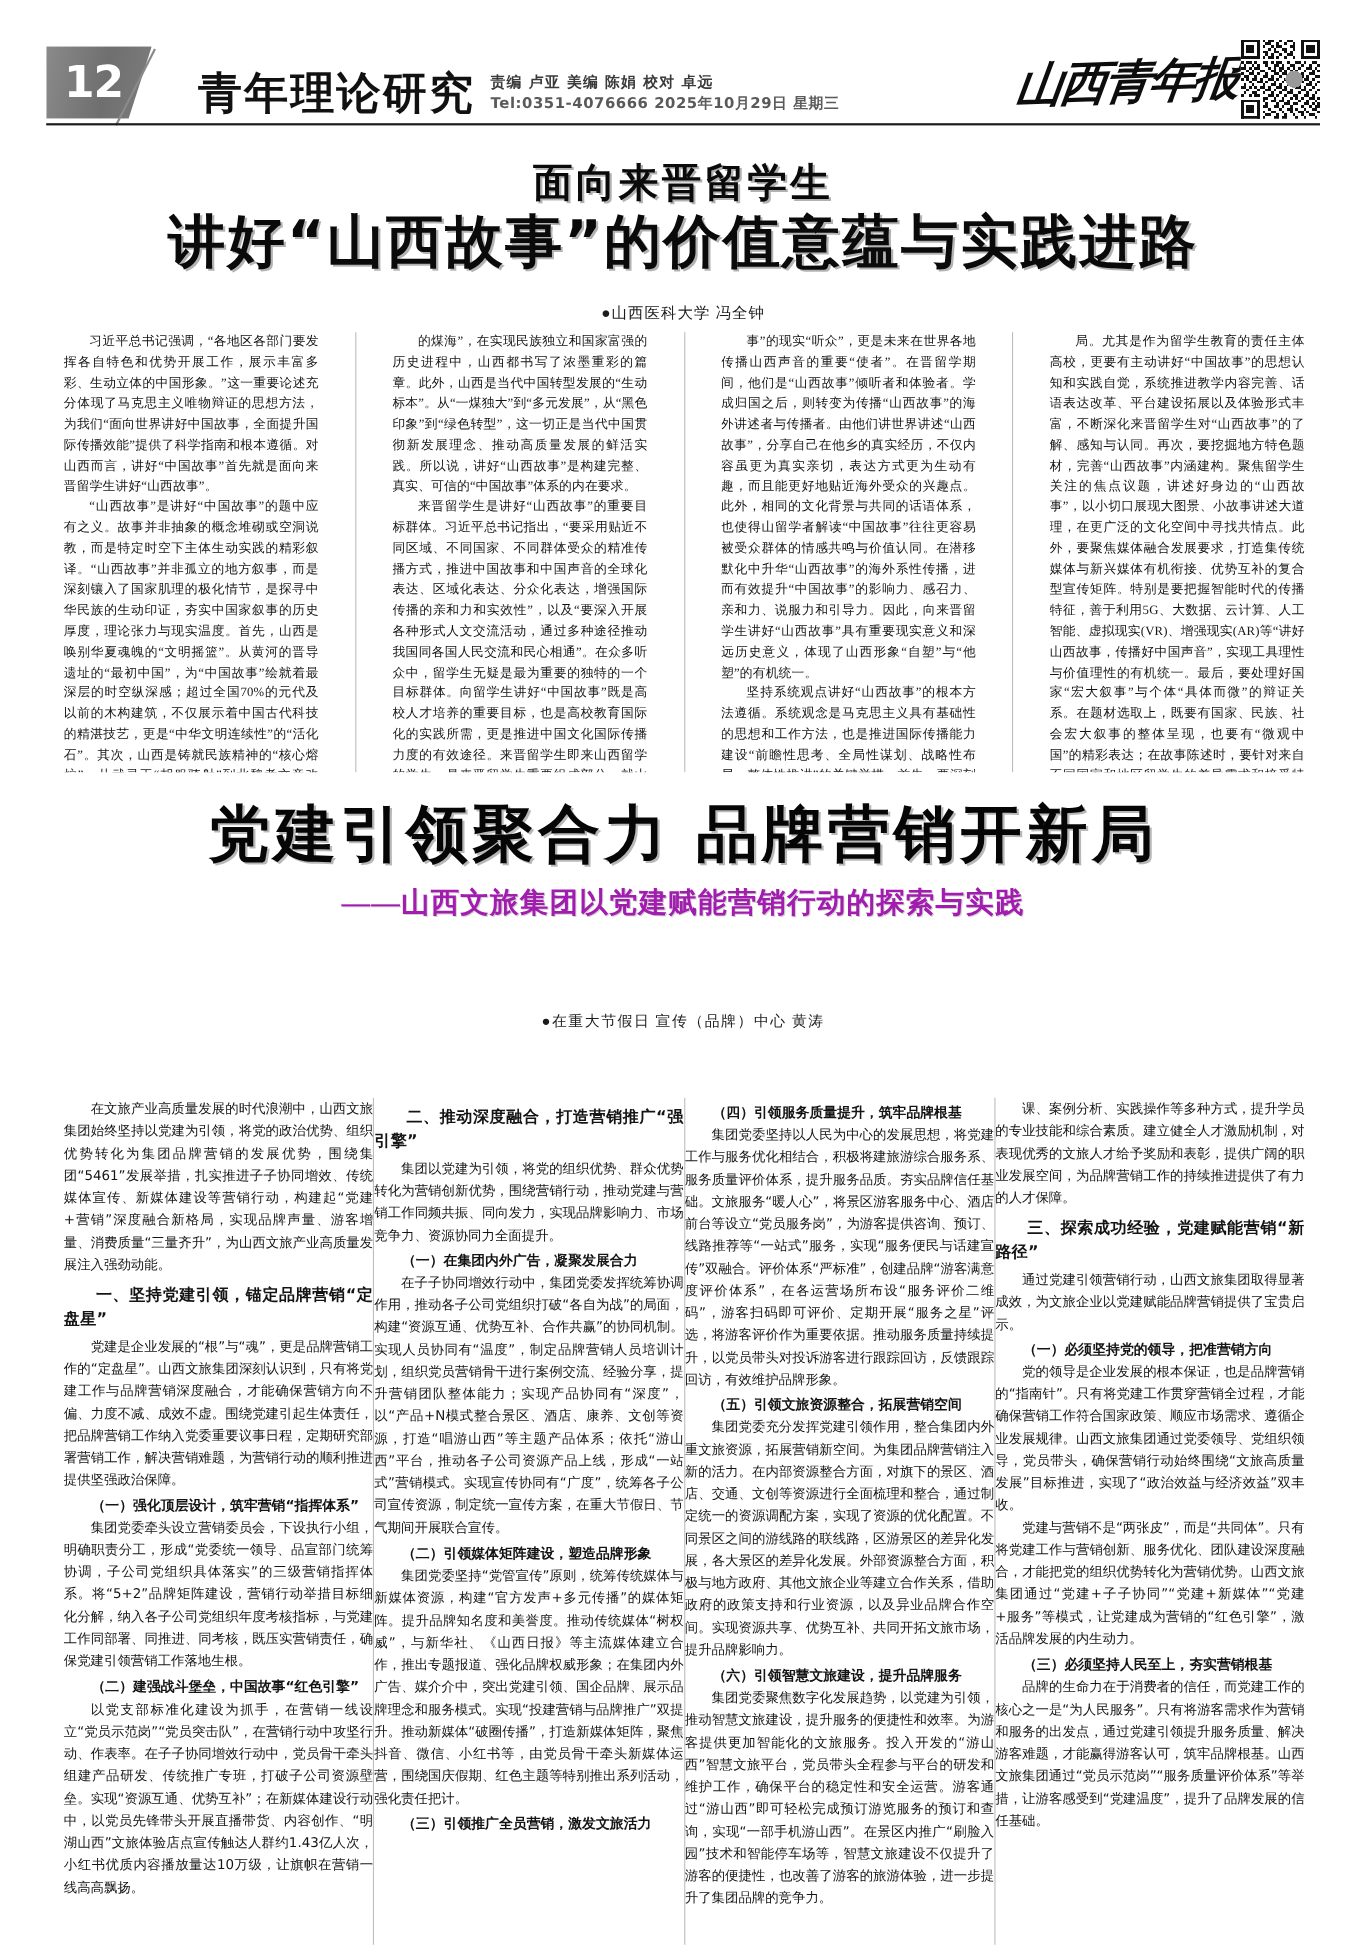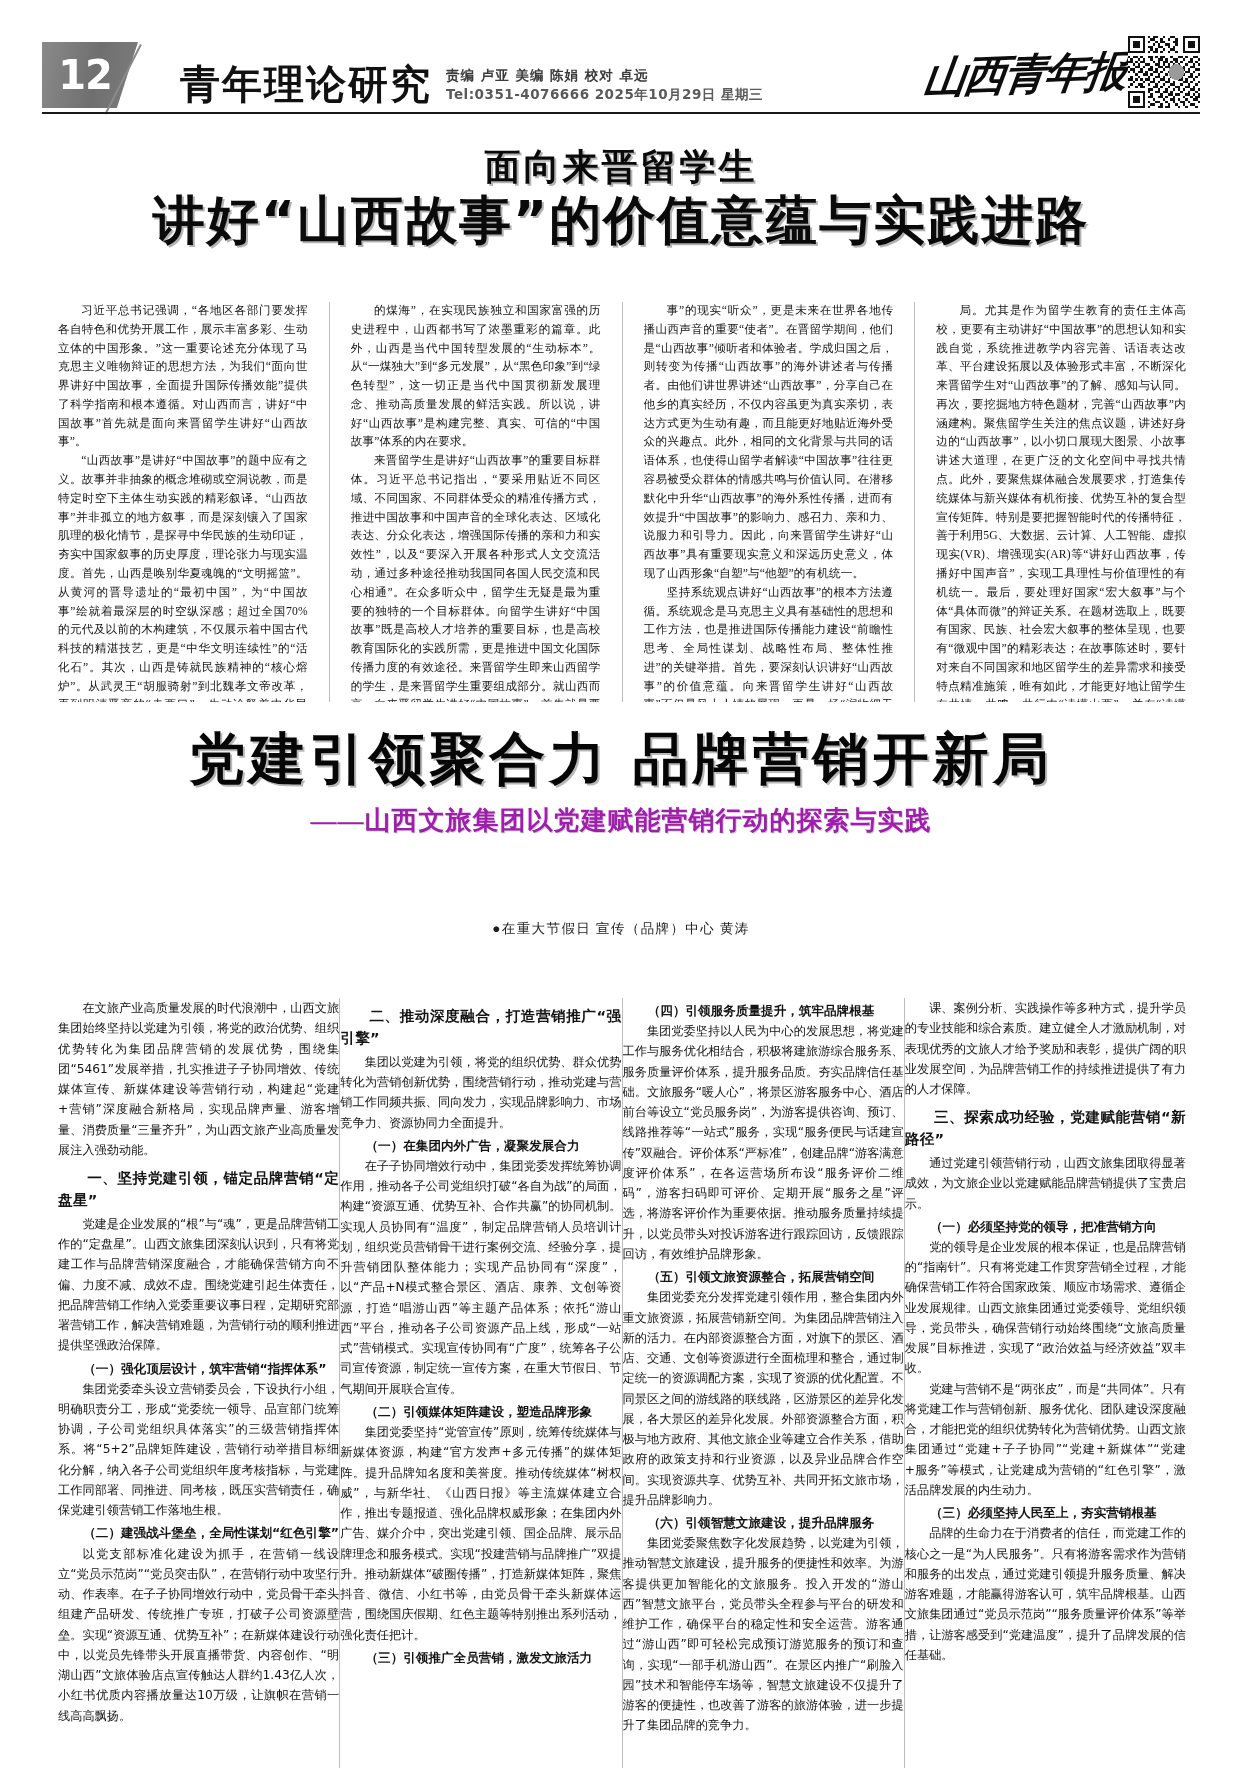--- a/index.html
+++ b/index.html
@@ -160,21 +160,21 @@
     letter-spacing: 1px;
     color: #1c1c1c;
   }
 
   
   .a1-cols {
     position: absolute;
     left: 58px; top: 302px;
     width: 1128px; height: 400px;
     display: flex;
-    gap: 21px;
+    gap: 33px;
   }
   .col {
     flex: 1 1 0;
     font-family: "Liberation Serif", "DejaVu Serif", serif;
     font-size: 11.6px;
     line-height: 1.62;
     text-align: justify;
     color: #141414;
     letter-spacing: 0.15px;
     overflow: hidden;
@@ -504,20 +504,21 @@
         </svg>
       </div>
     </div>
   </div>
   <div class="masthead-rule"></div>
 
   <div class="a1-head">
     <div class="l1">面向来晋留学生</div>
     <div class="l2">讲好“山西故事”的价值意蕴与实践进路</div>
   </div>
+  <div class="a1-byline">●山西医科大学 冯全钟</div>
 
   <div class="a1-cols">
     <div class="col">
       <p>习近平总书记强调，“各地区各部门要发挥各自特色和优势开展工作，展示丰富多彩、生动立体的中国形象。”这一重要论述充分体现了马克思主义唯物辩证的思想方法，为我们“面向世界讲好中国故事，全面提升国际传播效能”提供了科学指南和根本遵循。对山西而言，讲好“中国故事”首先就是面向来晋留学生讲好“山西故事”。</p>
       <p>“山西故事”是讲好“中国故事”的题中应有之义。故事并非抽象的概念堆砌或空洞说教，而是特定时空下主体生动实践的精彩叙译。“山西故事”并非孤立的地方叙事，而是深刻镶入了国家肌理的极化情节，是探寻中华民族的生动印证，夯实中国家叙事的历史厚度，理论张力与现实温度。首先，山西是唤别华夏魂魄的“文明摇篮”。从黄河的晋导遗址的“最初中国”，为“中国故事”绘就着最深层的时空纵深感；超过全国70%的元代及以前的木构建筑，不仅展示着中国古代科技的精湛技艺，更是“中华文明连续性”的“活化石”。其次，山西是铸就民族精神的“核心熔炉”。从武灵王“胡服骑射”到北魏孝文帝改革，再到明清晋商的“走西口”，生动诠释着中华民族“多元一体”发展历程；“诚信为本，义利并举”的晋商精神，是作大民族精神的历史注解。再次，山西是中国革命和建设的“重要支撑”。从“红色的太行”到“奉献</p>
     </div>
     <div class="col-sep"></div>
     <div class="col">
       <p>的煤海”，在实现民族独立和国家富强的历史进程中，山西都书写了浓墨重彩的篇章。此外，山西是当代中国转型发展的“生动标本”。从“一煤独大”到“多元发展”，从“黑色印象”到“绿色转型”，这一切正是当代中国贯彻新发展理念、推动高质量发展的鲜活实践。所以说，讲好“山西故事”是构建完整、真实、可信的“中国故事”体系的内在要求。</p>
       <p>来晋留学生是讲好“山西故事”的重要目标群体。习近平总书记指出，“要采用贴近不同区域、不同国家、不同群体受众的精准传播方式，推进中国故事和中国声音的全球化表达、区域化表达、分众化表达，增强国际传播的亲和力和实效性”，以及“要深入开展各种形式人文交流活动，通过多种途径推动我国同各国人民交流和民心相通”。在众多听众中，留学生无疑是最为重要的独特的一个目标群体。向留学生讲好“中国故事”既是高校人才培养的重要目标，也是高校教育国际化的实践所需，更是推进中国文化国际传播力度的有效途径。来晋留学生即来山西留学的学生，是来晋留学生重要组成部分。就山西而言，向来晋留学生讲好“中国故事”，首先就是要向来晋留学生讲好“山西故事”，这是推动“区域化表达、分众化表达”，实现“精准传播”的应然举措。作为天然的跨文化传播者，来晋留学生既是“山西故</p>
@@ -540,21 +541,21 @@
   </div>
   <div class="a2-byline">●在重大节假日 宣传（品牌）中心 黄涛</div>
 
   <div class="a2-cols">
     <div class="col">
       <p>在文旅产业高质量发展的时代浪潮中，山西文旅集团始终坚持以党建为引领，将党的政治优势、组织优势转化为集团品牌营销的发展优势，围绕集团“5461”发展举措，扎实推进子子协同增效、传统媒体宣传、新媒体建设等营销行动，构建起“党建+营销”深度融合新格局，实现品牌声量、游客增量、消费质量“三量齐升”，为山西文旅产业高质量发展注入强劲动能。</p>
       <p class="sec-h">一、坚持党建引领，锚定品牌营销“定盘星”</p>
       <p>党建是企业发展的“根”与“魂”，更是品牌营销工作的“定盘星”。山西文旅集团深刻认识到，只有将党建工作与品牌营销深度融合，才能确保营销方向不偏、力度不减、成效不虚。围绕党建引起生体责任，把品牌营销工作纳入党委重要议事日程，定期研究部署营销工作，解决营销难题，为营销行动的顺利推进提供坚强政治保障。</p>
       <p class="sub-h">（一）强化顶层设计，筑牢营销“指挥体系”</p>
       <p>集团党委牵头设立营销委员会，下设执行小组，明确职责分工，形成“党委统一领导、品宣部门统筹协调，子公司党组织具体落实”的三级营销指挥体系。将“5+2”品牌矩阵建设，营销行动举措目标细化分解，纳入各子公司党组织年度考核指标，与党建工作同部署、同推进、同考核，既压实营销责任，确保党建引领营销工作落地生根。</p>
-      <p class="sub-h">（二）建强战斗堡垒，全局性谋划“红色引擎”</p>
+      <p class="sub-h">（二）建强战斗堡垒，中国故事“红色引擎”</p>
       <p>以党支部标准化建设为抓手，在营销一线设立“党员示范岗”“党员突击队”，在营销行动中攻坚行动、作表率。在子子协同增效行动中，党员骨干牵头组建产品研发、传统推广专班，打破子公司资源壁垒。实现“资源互通、优势互补”；在新媒体建设行动中，以党员先锋带头开展直播带货、内容创作、“明湖山西”文旅体验店点宣传触达人群约1.43亿人次，小红书优质内容播放量达10万级，让旗帜在营销一线高高飘扬。</p>
 
     </div>
     <div class="col-sep"></div>
     <div class="col">
       <p class="sec-h">二、推动深度融合，打造营销推广“强引擎”</p>
       <p>集团以党建为引领，将党的组织优势、群众优势转化为营销创新优势，围绕营销行动，推动党建与营销工作同频共振、同向发力，实现品牌影响力、市场竞争力、资源协同力全面提升。</p>
       <p class="sub-h">（一）在集团内外广告，凝聚发展合力</p>
       <p>在子子协同增效行动中，集团党委发挥统筹协调作用，推动各子公司党组织打破“各自为战”的局面，构建“资源互通、优势互补、合作共赢”的协同机制。实现人员协同有“温度”，制定品牌营销人员培训计划，组织党员营销骨干进行案例交流、经验分享，提升营销团队整体能力；实现产品协同有“深度”，以“产品+N模式整合景区、酒店、康养、文创等资源，打造“唱游山西”等主题产品体系；依托“游山西”平台，推动各子公司资源产品上线，形成“一站式”营销模式。实现宣传协同有“广度”，统筹各子公司宣传资源，制定统一宣传方案，在重大节假日、节气期间开展联合宣传。</p>
       <p class="sub-h">（二）引领媒体矩阵建设，塑造品牌形象</p>

